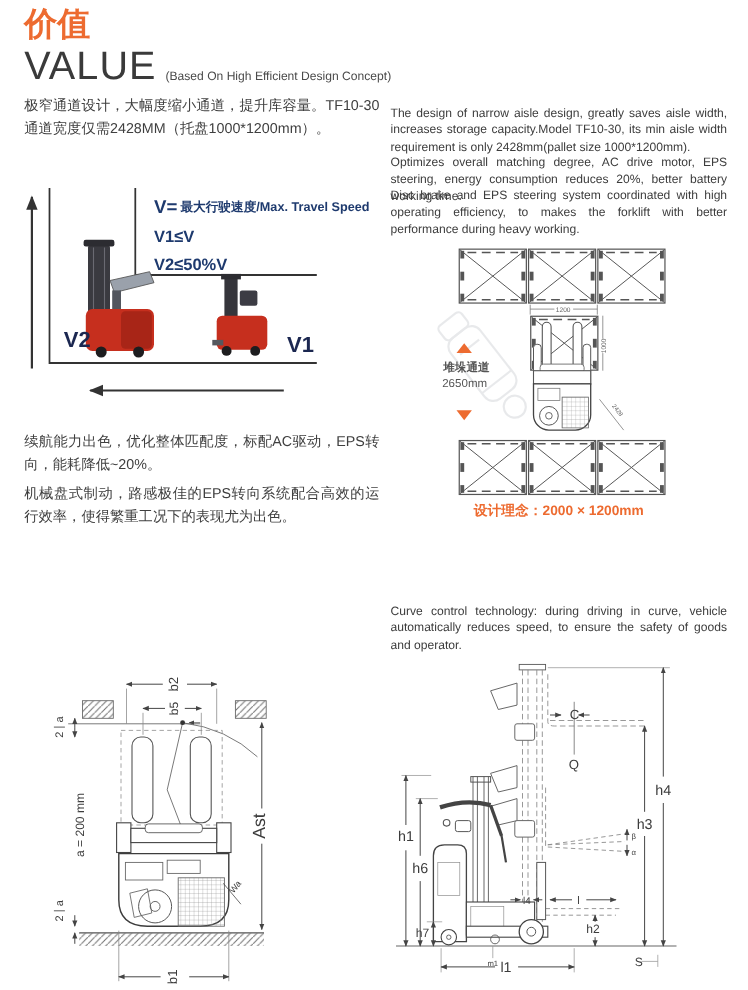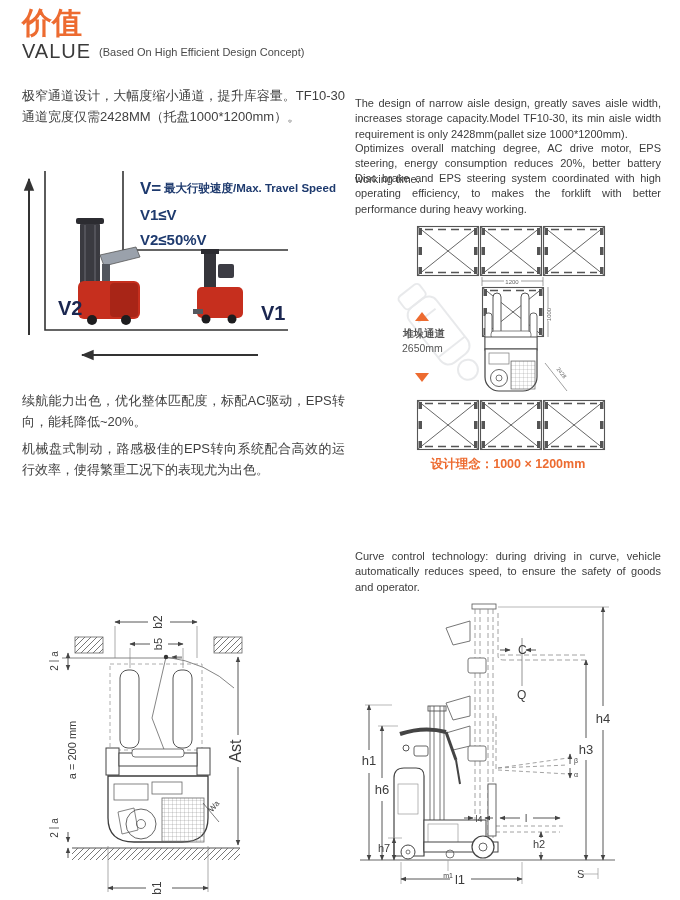--- a/index.html
+++ b/index.html
@@ -6,21 +6,21 @@
   .page{
     position:relative;width:680px;height:900px;background:#fff;overflow:hidden;
     font-family:"Liberation Sans","DejaVu Sans",sans-serif;color:#3c3c3c;border-radius:27px;
   }
   .abs{position:absolute;}
   
   .hdr-row1{position:absolute;left:22px;top:6px;display:flex;align-items:flex-end;}
   .title-zh{font-size:30px;font-weight:bold;color:#ed6b30;line-height:1.1;}
   .sub-zh{font-size:14.5px;font-weight:bold;color:#ed6b30;margin-left:10px;padding-bottom:5px;}
   .hdr-row2{position:absolute;left:22px;top:40px;display:flex;align-items:flex-end;}
-  .title-en{font-size:20px;color:#3a3a3a;letter-spacing:1px;line-height:1.1;}
+  .title-en{font-size:36px;color:#3a3a3a;letter-spacing:1px;line-height:1.1;}
   .sub-en{font-size:11px;color:#4a4a4a;margin-left:8px;padding-bottom:4px;}
   
   p.zh{position:absolute;left:22px;width:323px;margin:0;font-size:13px;line-height:1.65;
        text-align:justify;color:#3f3f3f;}
   p.en{position:absolute;left:355px;width:306px;margin:0;font-size:11px;line-height:1.39;
        text-align:justify;color:#3c3c3c;}
   .caption{position:absolute;left:355px;top:456px;width:306px;text-align:center;
        font-size:12.5px;font-weight:bold;color:#ed6b30;}
   svg{display:block;}
   svg text{font-family:"Liberation Sans","DejaVu Sans",sans-serif;}
@@ -42,21 +42,21 @@
   <p class="zh" style="top:85px">极窄通道设计，大幅度缩小通道，提升库容量。TF10-30通道宽度仅需2428MM（托盘1000*1200mm）。</p>
   <p class="zh" style="top:390px">续航能力出色，优化整体匹配度，标配AC驱动，EPS转向，能耗降低~20%。</p>
   <p class="zh" style="top:438px">机械盘式制动，路感极佳的EPS转向系统配合高效的运行效率，使得繁重工况下的表现尤为出色。</p>
 
   <p class="en" style="top:96px">The design of narrow aisle design, greatly saves aisle width, increases storage capacity.Model TF10-30, its min aisle width requirement is only 2428mm(pallet size 1000*1200mm).</p>
   <p class="en" style="top:141px">Optimizes overall matching degree, AC drive motor, EPS steering, energy consumption reduces 20%, better battery working time.</p>
   <p class="en" style="top:171px">Disc brake and EPS steering system coordinated with high operating efficiency, to makes the forklift with better performance during heavy working.</p>
   <p class="en" style="top:549px">Curve control technology: during driving in curve, vehicle automatically reduces speed, to ensure the safety of goods and operator.</p>
 
   <div class="caption">
-    <span>设计理念：</span><span>1000 × 1200mm</span>
+    <span>设计理念：</span><span>2000 × 1200mm</span>
   </div>
 
   <svg class="abs" style="left:18px;top:163px" width="332" height="210" viewBox="0 0 332 210">
     <defs>
       <marker id="arrV" viewBox="0 0 10 10" refX="9" refY="5" markerWidth="6.5" markerHeight="6.5" orient="auto">
         <path d="M0,1 L10,5 L0,9 Z" fill="#333"></path>
       </marker>
     </defs>
     <line x1="11" y1="172" x2="11" y2="16" stroke="#333" stroke-width="2" marker-end="url(#arrV)"></line>
     <polyline points="27,8 27,167 270,167" fill="none" stroke="#333" stroke-width="1.6"></polyline>

